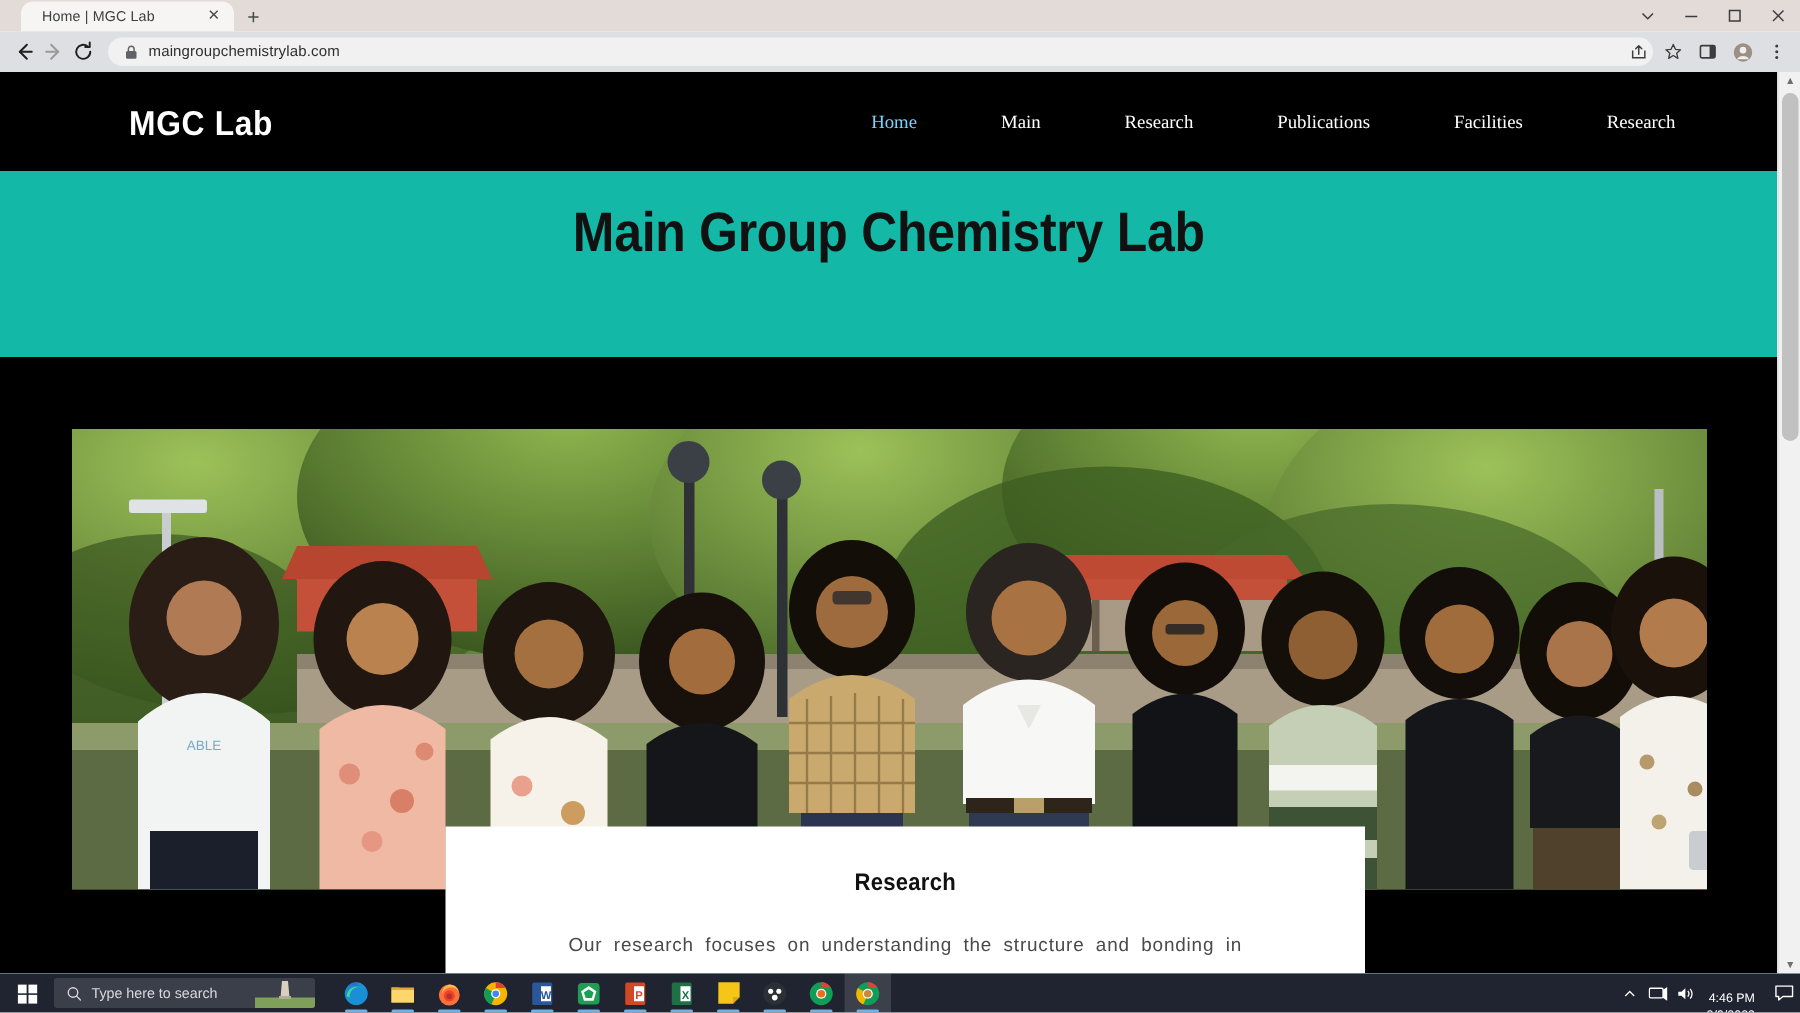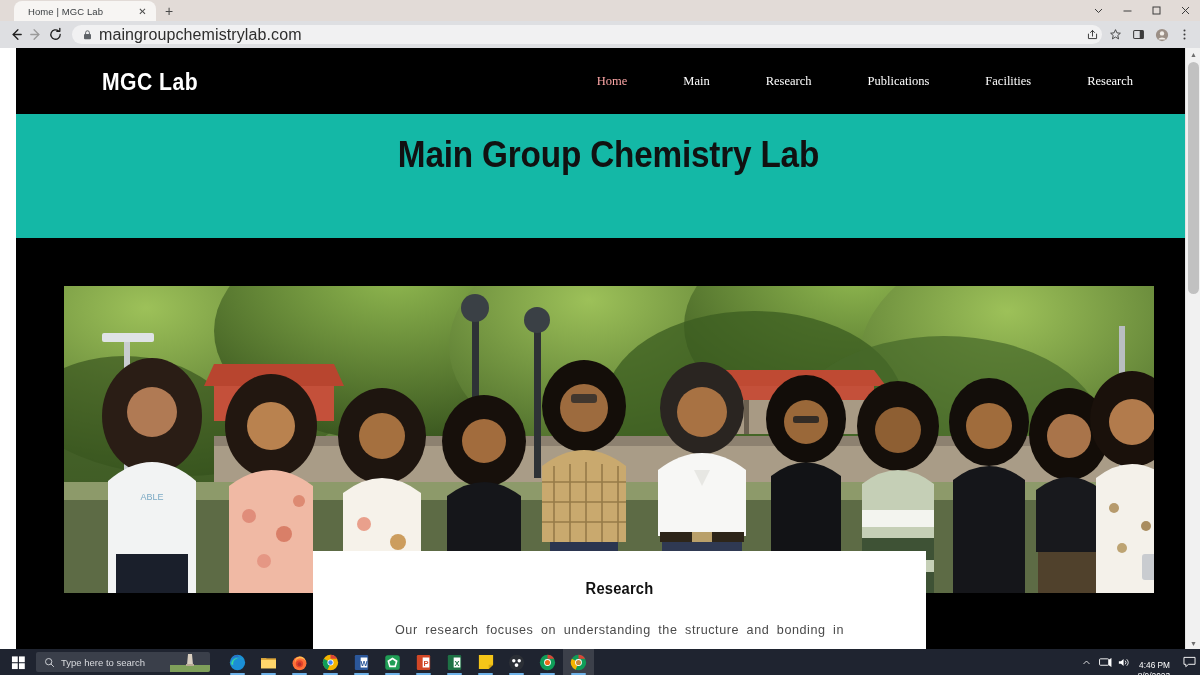--- a/index.html
+++ b/index.html
@@ -67,29 +67,29 @@
   }
   .omnibox {
     position: absolute; left: 72px; top: 4px;
     width: 1030px; height: 19px;
     background: #f1f1f2;
     border-radius: 10px;
     display: flex; align-items: center;
   }
   .lock { margin-left: 11px; display:flex; align-items:center; }
   .url {
-    font-size: 16px; color: #2e2e2e;
+    font-size: 10px; color: #2e2e2e;
     margin-left: 7px; letter-spacing: .1px;
   }
   .toolicons { position:absolute; right: 4px; top: 0; height: 27px; display:flex; align-items:center; }
   .ti { width: 23px; height:27px; display:flex; align-items:center; justify-content:center; }
 
   
   .viewport {
-    position: absolute; left: 16px; top: 48px;
+    position: absolute; left: 0; top: 48px;
     width: 1185px; height: 601px;
     background: #ffffff;
     overflow: hidden;
   }
   .scrollbar {
     position: absolute; left: 1185px; top: 48px;
     width: 15px; height: 601px;
     background: #f1f1f1;
     border-left: 1px solid #e4e4e4;
     box-sizing: border-box;
@@ -126,21 +126,21 @@
     display: flex; align-items: center;
   }
   .nav a {
     font-family: "Liberation Serif", serif;
     font-size: 12.5px;
     color: #ffffff;
     text-decoration: none;
     margin-left: 56px;
     white-space: nowrap;
   }
-  .nav a.active { color: #fca5a5; }
+  .nav a.active { color: #7dd3fc; }
 
   
   .titleblock {
     position: absolute; left: 0; top: 66px;
     width: 1185px; height: 124px;
     background: #14b8a6;
     text-align: center;
   }
   .page-title {
     margin: 0; padding-top: 20px;

